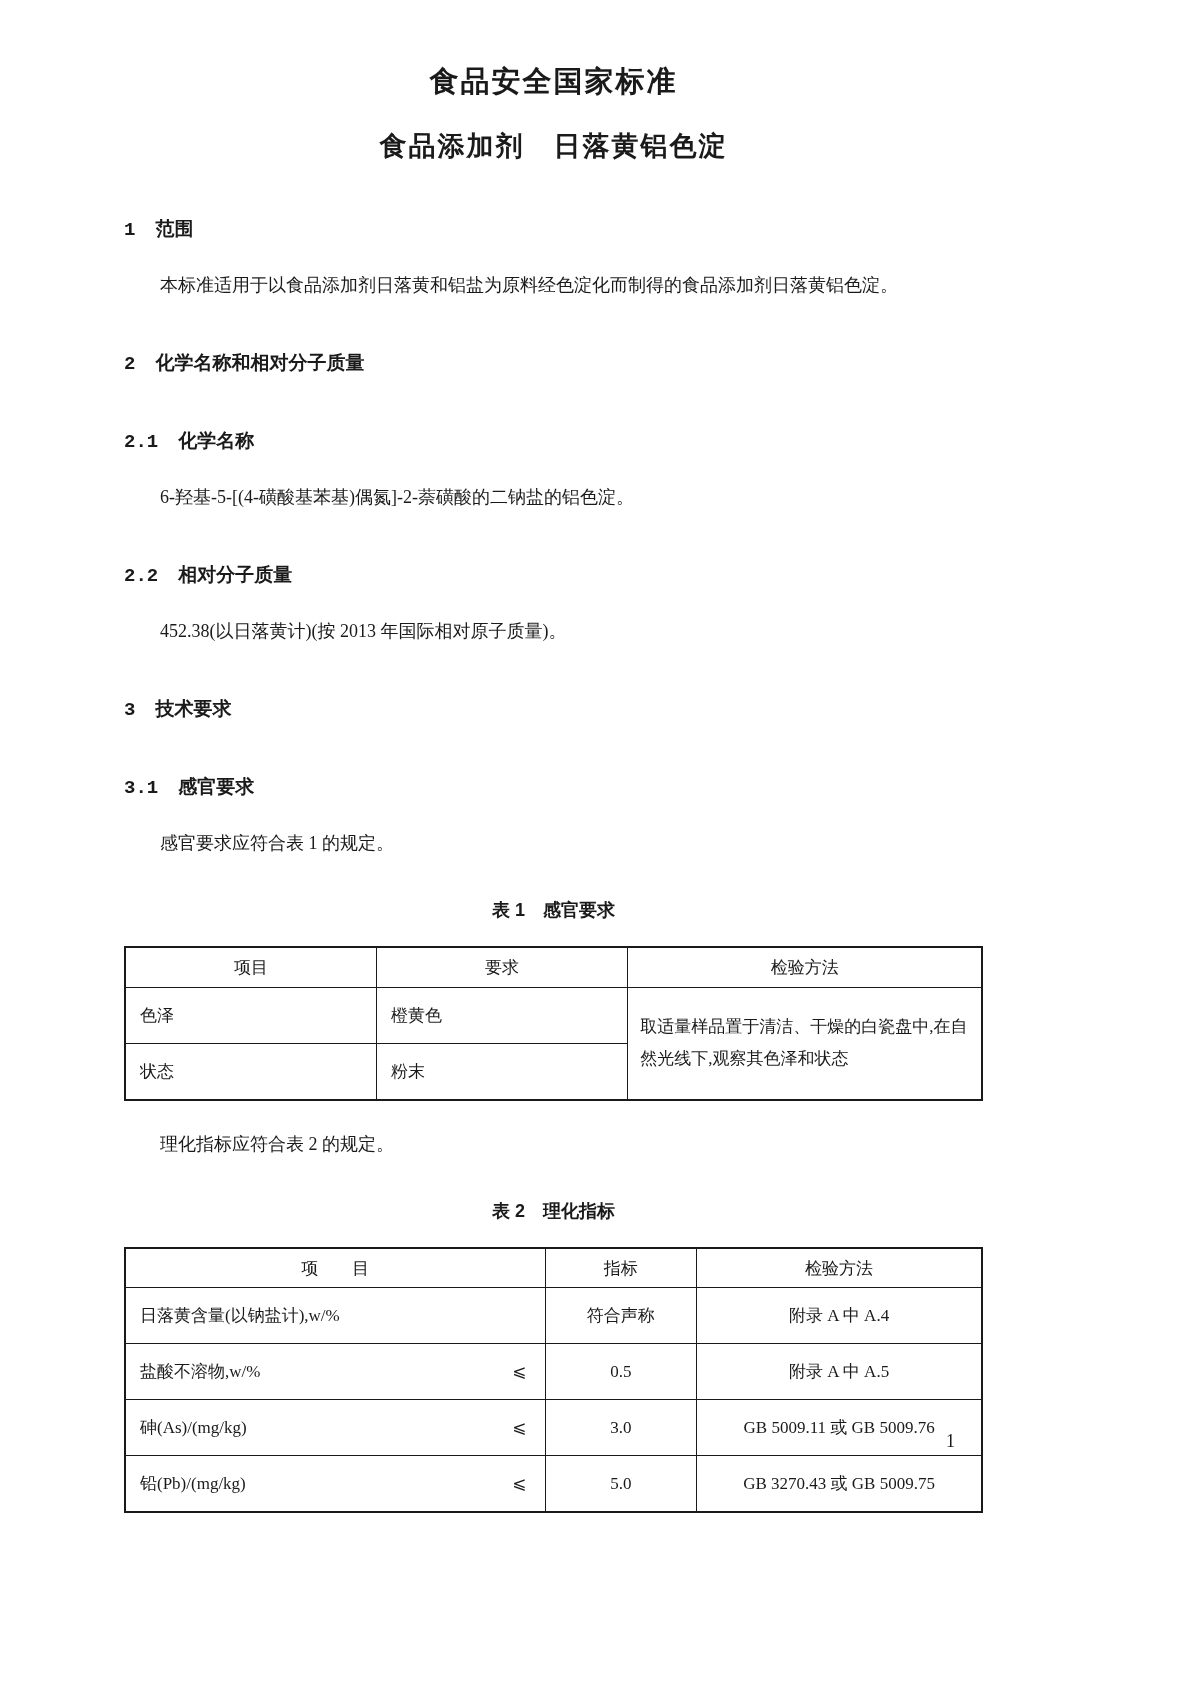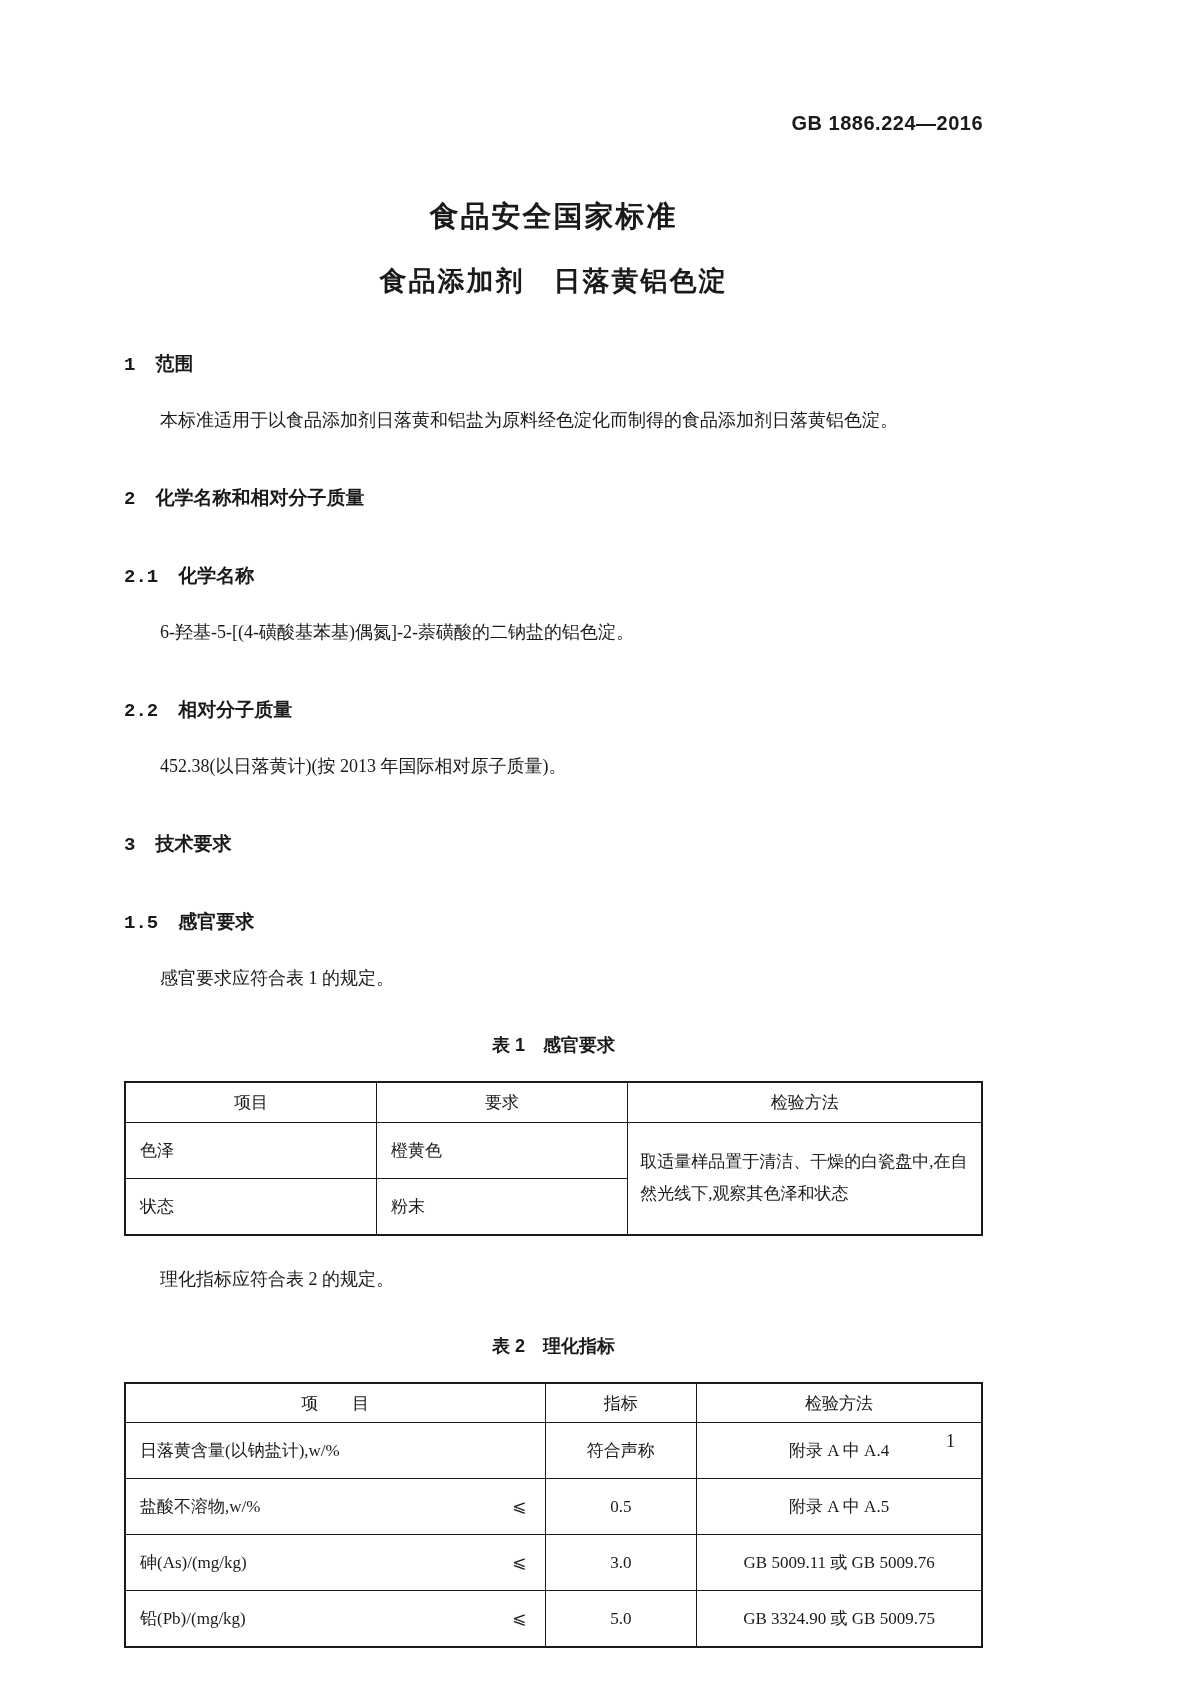--- a/index.html
+++ b/index.html
@@ -112,21 +112,20 @@
     right: 236px;
     bottom: 232px;
     font-size: 18px;
   }
 </style>
 </head>
 <body>
 
 <div class="page">
 
-  <div class="doc-code">GB 1886.224—2016</div>
 
   <div class="title">食品安全国家标准</div>
   <div class="subtitle">食品添加剂　日落黄铝色淀</div>
 
   <div class="sec-heading">
     <span class="sec-num">1</span><span>范围</span>
   </div>
   <div class="para">本标准适用于以食品添加剂日落黄和铝盐为原料经色淀化而制得的食品添加剂日落黄铝色淀。</div>
 
   <div class="sec-heading">
@@ -141,21 +140,21 @@
   <div class="sec-heading">
     <span class="sec-num">2.2</span><span>相对分子质量</span>
   </div>
   <div class="para">452.38(以日落黄计)(按 2013 年国际相对原子质量)。</div>
 
   <div class="sec-heading">
     <span class="sec-num">3</span><span>技术要求</span>
   </div>
 
   <div class="sec-heading">
-    <span class="sec-num">1.5</span><span>感官要求</span>
+    <span class="sec-num">3.1</span><span>感官要求</span>
   </div>
   <div class="para">感官要求应符合表 1 的规定。</div>
 
   <div class="table-caption">
     <span class="cap-num">表 1</span><span>感官要求</span>
   </div>
 
   <table class="tbl1">
     <colgroup>
         <col class="t1-c1">
@@ -233,20 +232,20 @@
         <td class="center">GB 5009.11 或 GB 5009.76</td>
       </tr>
       <tr>
         <td class="item-cell">
           <div class="item-flex">
             <span>铅(Pb)/(mg/kg)</span>
             <span>⩽</span>
           </div>
         </td>
         <td class="center">5.0</td>
-        <td class="center">GB 3324.90 或 GB 5009.75</td>
+        <td class="center">GB 3270.43 或 GB 5009.75</td>
       </tr>
     </tbody>
   </table>
 
   <div class="page-number">1</div>
 
 </div>
 
 </body></html>

